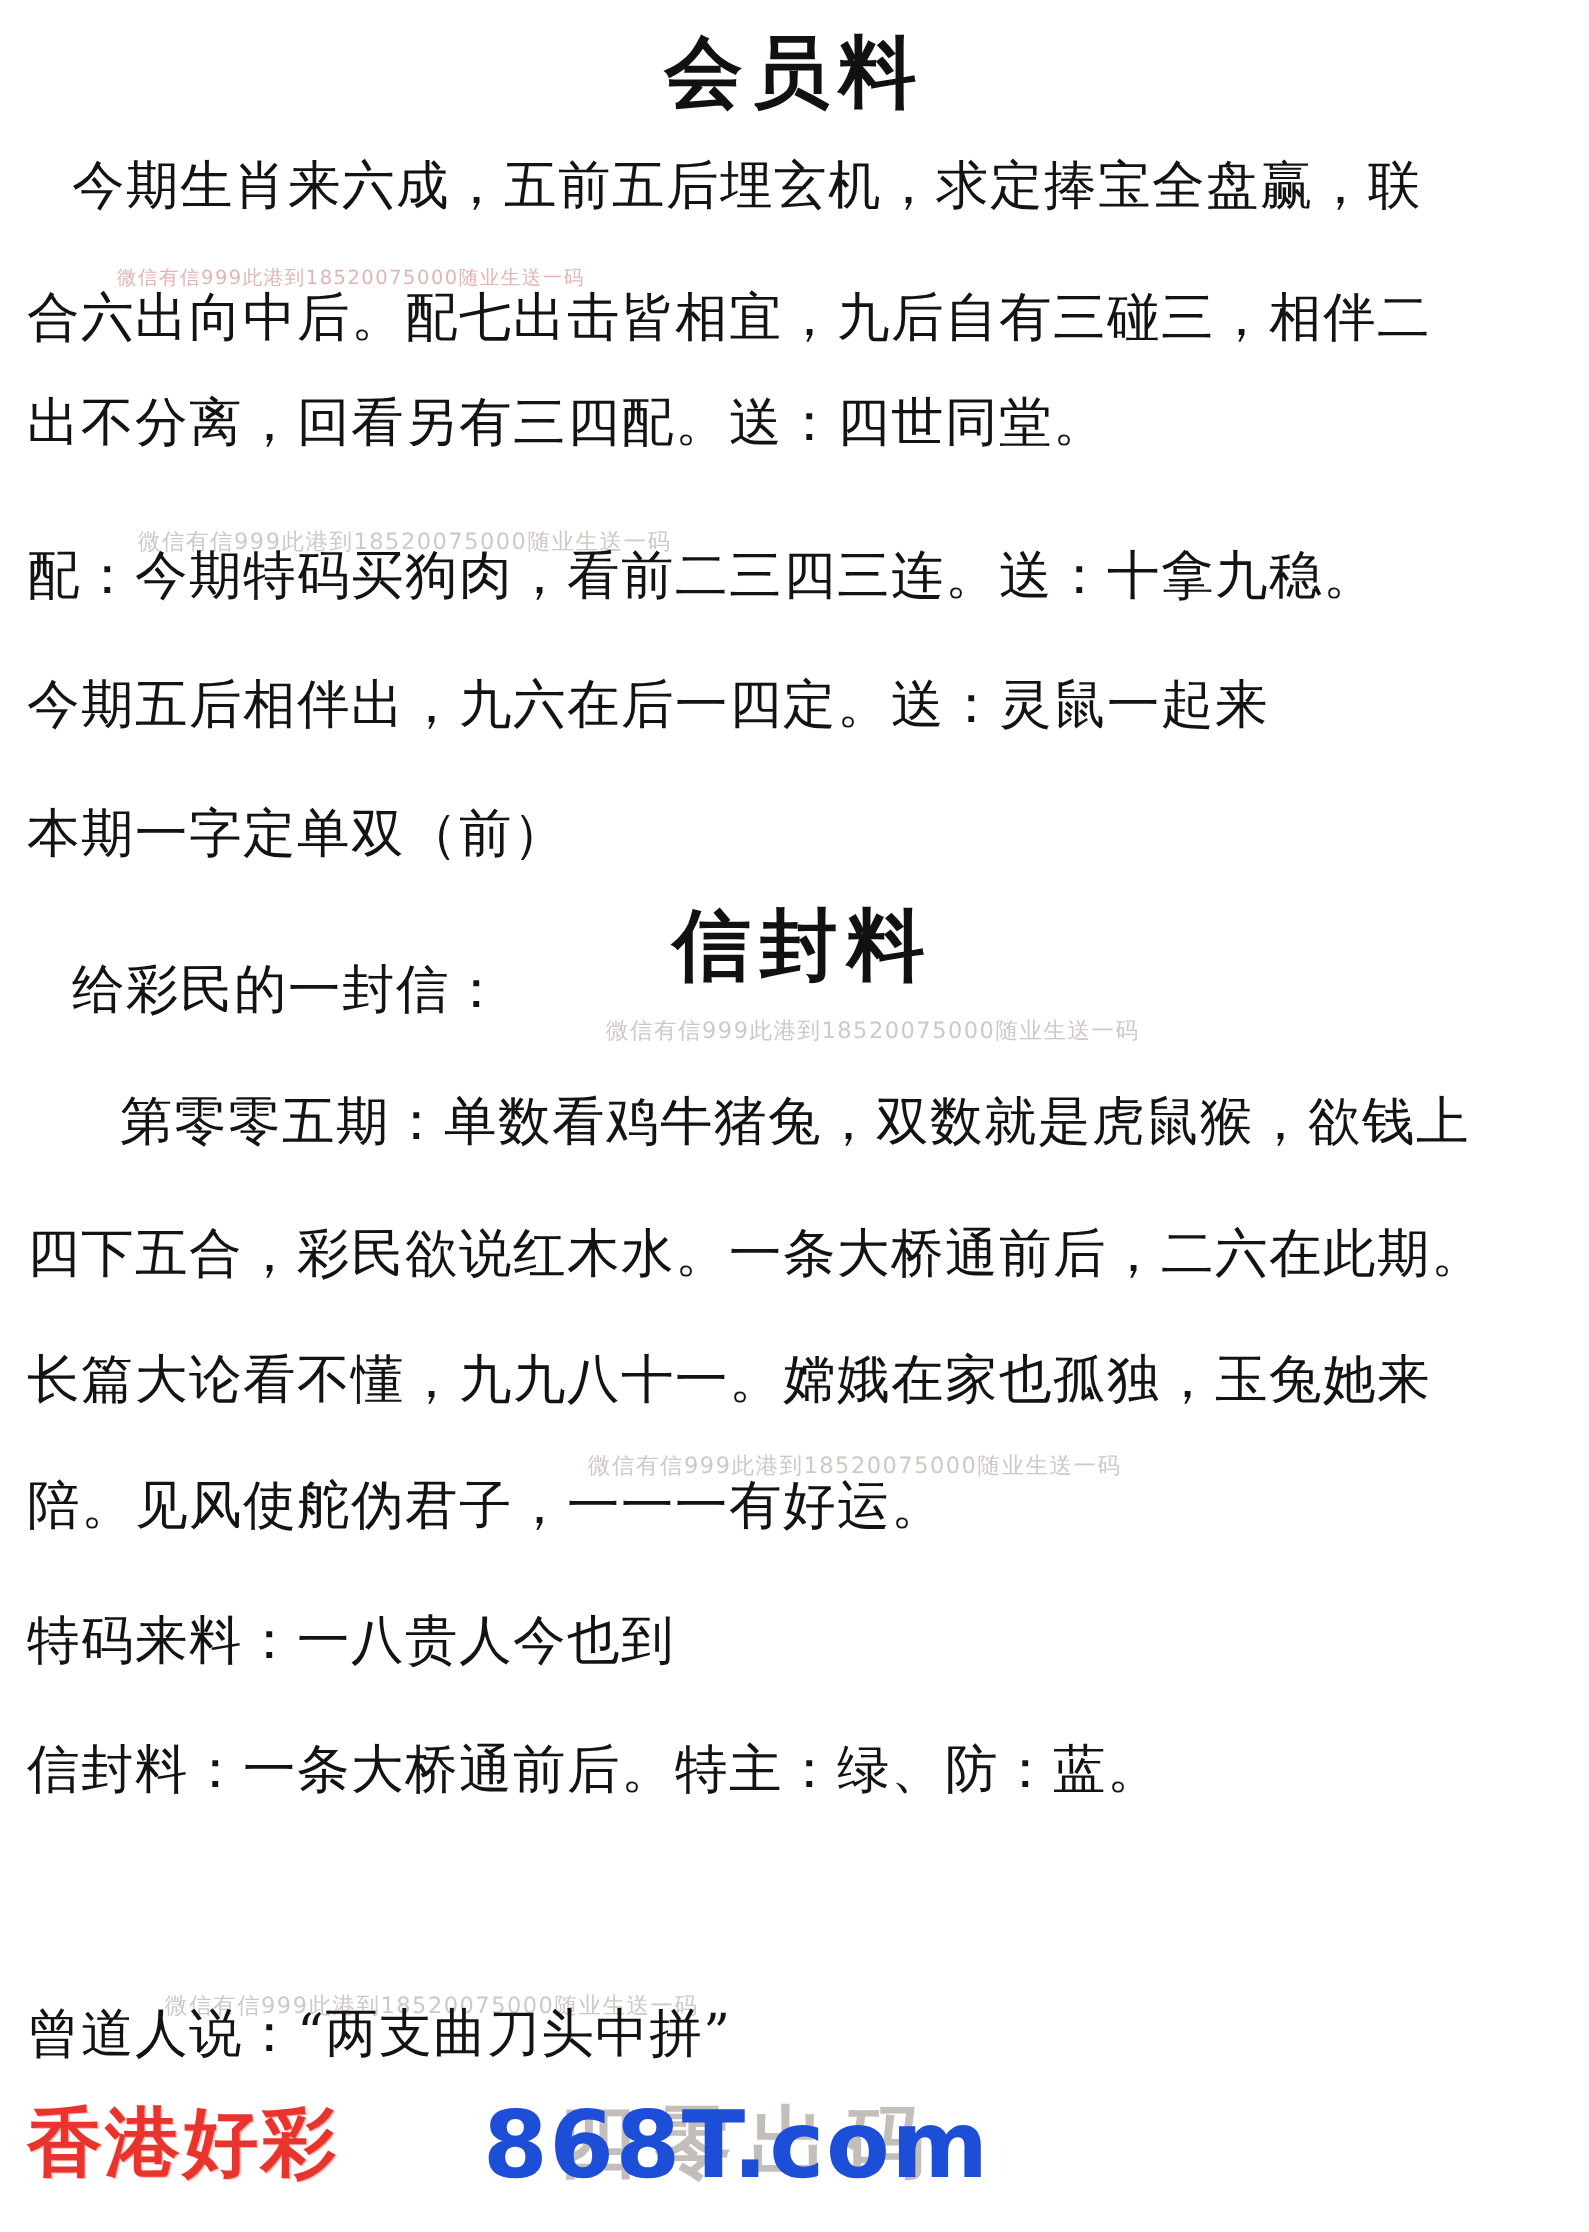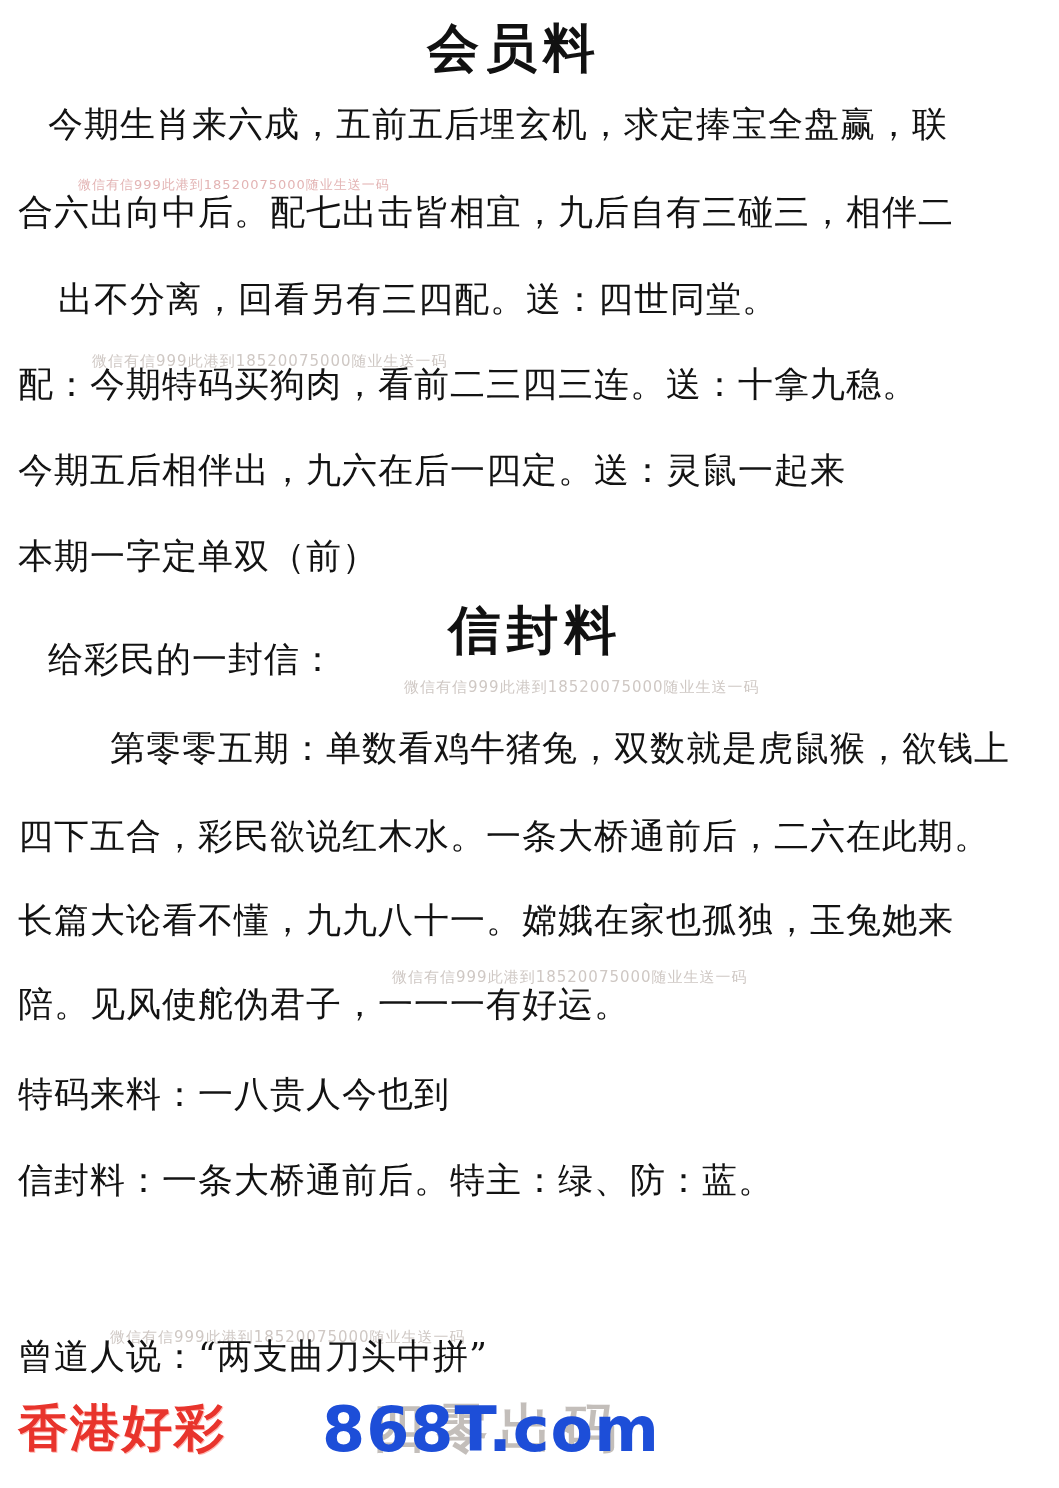--- a/index.html
+++ b/index.html
@@ -29,21 +29,21 @@
     font-family: "DejaVu Serif", "Liberation Serif", serif;
     font-weight: bold;
     font-size: 52px;
     letter-spacing: 6px;
     color: #111;
     text-align: center;
   }
   .heading-1 {
     position: absolute;
     top: 14px;
-    left: 0;
+    left: 16px;
     width: 1028px;
   }
   .heading-2 {
     position: absolute;
     top: 596px;
     left: 0;
     width: 951px;
     padding-left: 120px;
     box-sizing: border-box;
   }
@@ -55,21 +55,21 @@
     line-height: 44px;
     letter-spacing: 1px;
     white-space: nowrap;
     color: #131313;
     font-family: "DejaVu Serif", "Liberation Serif", serif;
     text-align: center;
   }
 
   .indent-1 { left: 48px; }
   .indent-2 { left: 18px; }
-  .indent-3 { left: 80px; margin-left: 30px; }
+  .indent-3 { left: 80px; }
 
   
   .ghost {
     position: absolute;
     font-size: 15px;
     color: #cfc8c4;
     white-space: nowrap;
     letter-spacing: 1px;
     font-family: "DejaVu Sans", "Liberation Sans", sans-serif;
   }
@@ -126,21 +126,21 @@
 </head>
 <body>
 
 <div class="page">
 
   <div class="heading heading-1">会员料</div>
 
   <div class="line indent-1" style="top:102px;">今期生肖来六成，五前五后埋玄机，求定捧宝全盘赢，联</div>
   <div class="ghost-red" style="top:176px; left:78px;">微信有信999此港到18520075000随业生送一码</div>
   <div class="line indent-2" style="top:190px;">合六出向中后。配七出击皆相宜，九后自有三碰三，相伴二</div>
-  <div class="line indent-2" style="top:277px;margin-left:40px;">出不分离，回看另有三四配。送：四世同堂。</div>
+  <div class="line indent-2" style="top:260px;">出不分离，回看另有三四配。送：四世同堂。</div>
   <div class="ghost" style="top:352px; left:92px;">微信有信999此港到18520075000随业生送一码</div>
   <div class="line indent-2" style="top:362px;">配：今期特码买狗肉，看前二三四三连。送：十拿九稳。</div>
   <div class="line indent-2" style="top:448px;">今期五后相伴出，九六在后一四定。送：灵鼠一起来</div>
   <div class="line indent-2" style="top:534px;">本期一字定单双（前）</div>
 
   <div class="heading heading-2">信封料</div>
   <div class="line indent-1" style="top:640px;font-family:Liberation Mono, monospace;">给彩民的一封信：</div>
   <div class="ghost" style="top:678px; left:404px;">微信有信999此港到18520075000随业生送一码</div>
 
   <div class="line indent-3" style="top:726px;">第零零五期：单数看鸡牛猪兔，双数就是虎鼠猴，欲钱上</div>

